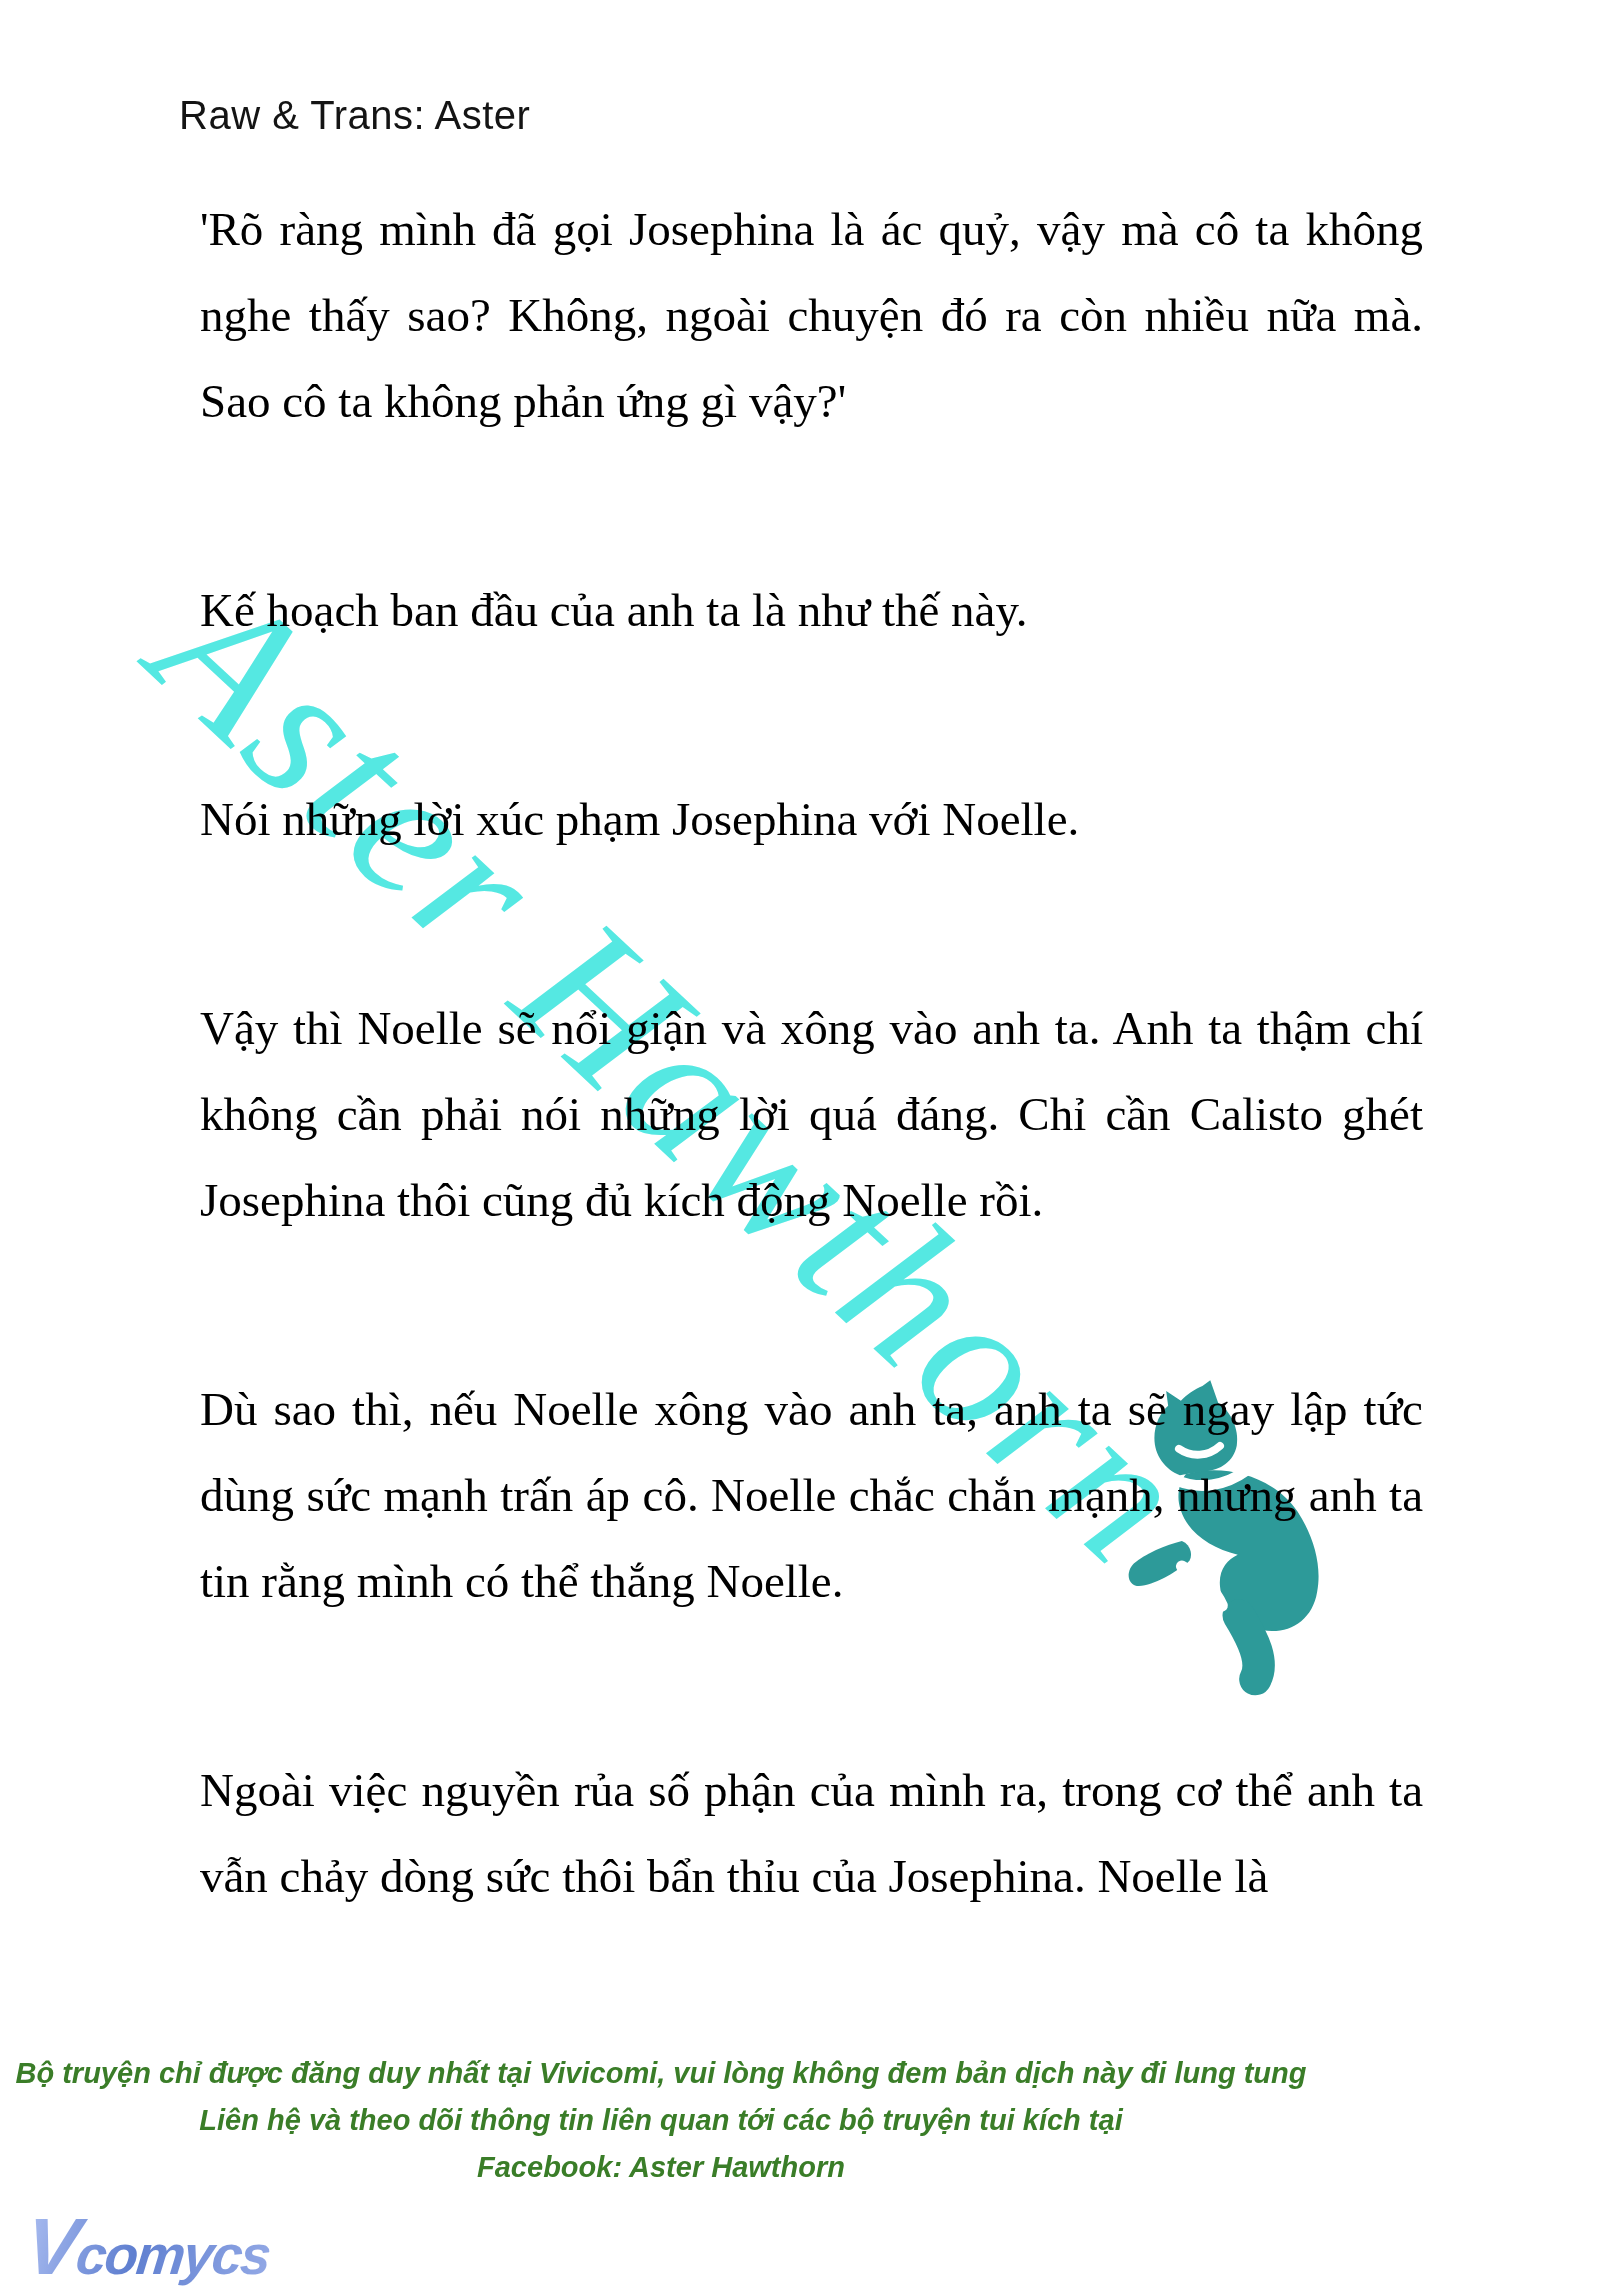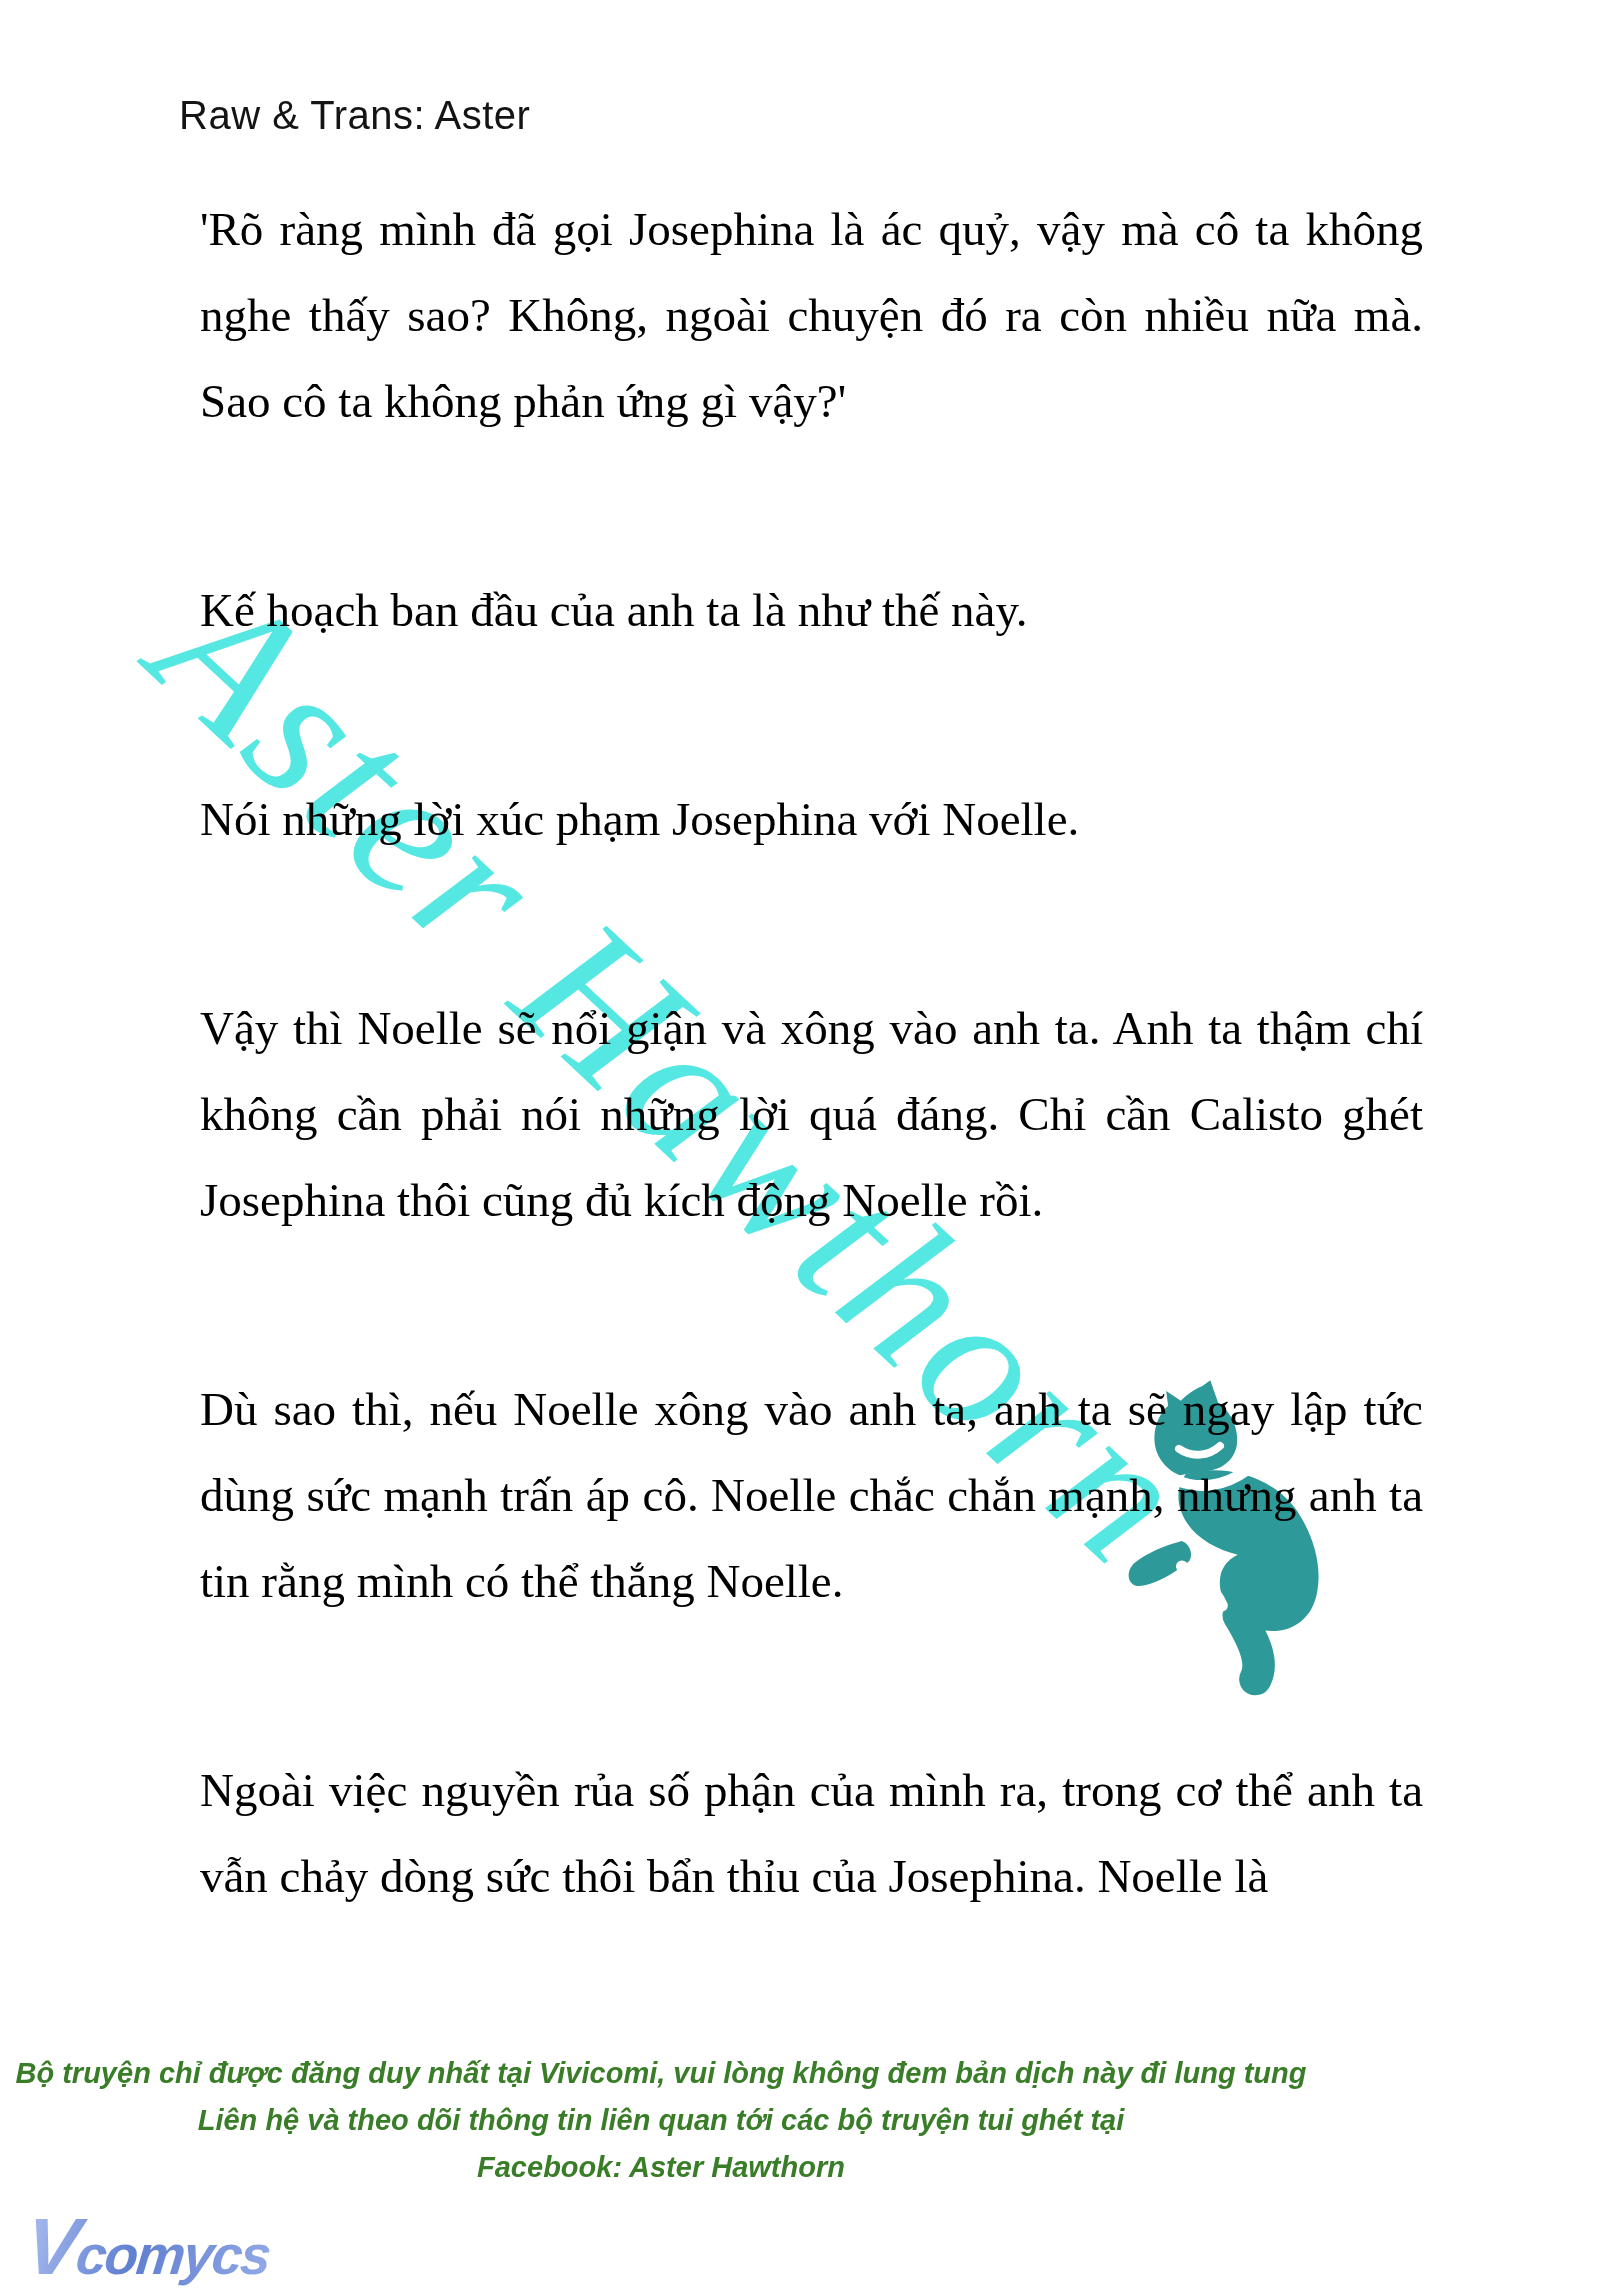--- a/index.html
+++ b/index.html
@@ -104,20 +104,20 @@
     <p>'Rõ ràng mình đã gọi Josephina là ác quỷ, vậy mà cô ta không nghe thấy sao? Không, ngoài chuyện đó ra còn nhiều nữa mà. Sao cô ta không phản ứng gì vậy?'</p>
     <p>Kế hoạch ban đầu của anh ta là như thế này.</p>
     <p>Nói những lời xúc phạm Josephina với Noelle.</p>
     <p>Vậy thì Noelle sẽ nổi giận và xông vào anh ta. Anh ta thậm chí không cần phải nói những lời quá đáng. Chỉ cần Calisto ghét Josephina thôi cũng đủ kích động Noelle rồi.</p>
     <p>Dù sao thì, nếu Noelle xông vào anh ta, anh ta sẽ ngay lập tức dùng sức mạnh trấn áp cô. Noelle chắc chắn mạnh, nhưng anh ta tin rằng mình có thể thắng Noelle.</p>
     <p>Ngoài việc nguyền rủa số phận của mình ra, trong cơ thể anh ta vẫn chảy dòng sức thôi bẩn thỉu của Josephina. Noelle là</p>
   </div>
 
   <div class="footer">
     <div>Bộ truyện chỉ được đăng duy nhất tại Vivicomi, vui lòng không đem bản dịch này đi lung tung</div>
-    <div>Liên hệ và theo dõi thông tin liên quan tới các bộ truyện tui ghét tại</div>
+    <div>Liên hệ và theo dõi thông tin liên quan tới các bộ truyện tui kích tại</div>
     <div>Facebook: Aster Hawthorn</div>
   </div>
 
   <div class="logo">Vcomycs</div>
 
 </div>
 
 
 </body></html>

